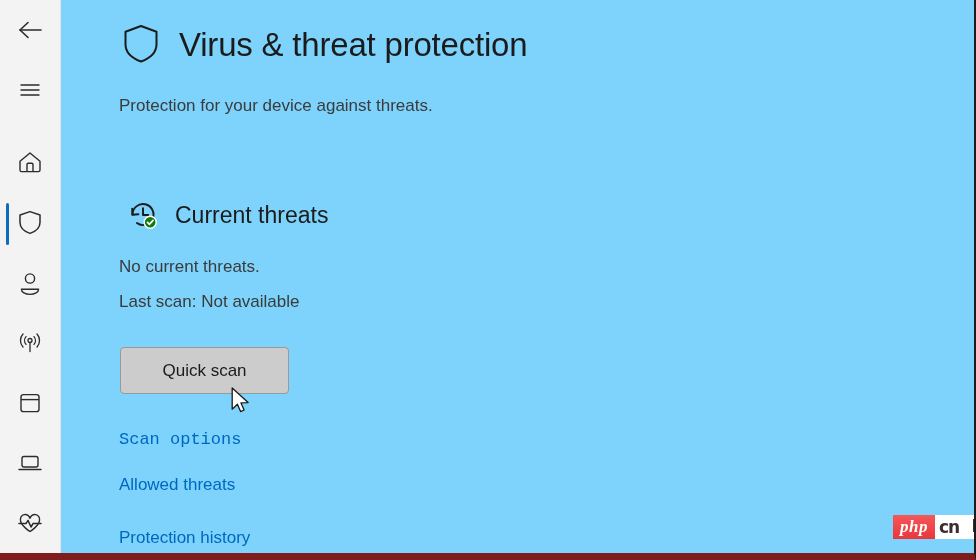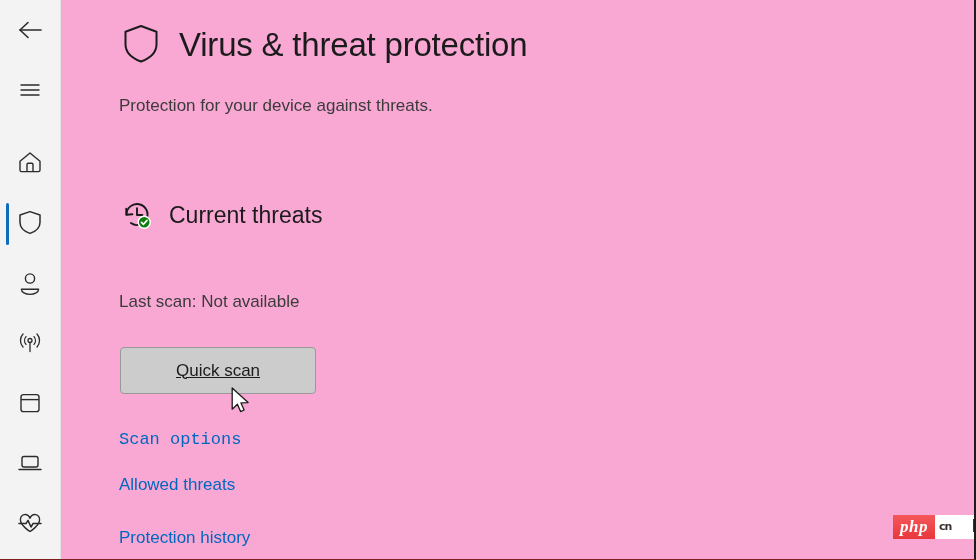--- a/index.html
+++ b/index.html
@@ -12,23 +12,23 @@
     height: 560px;
     overflow: hidden;
     font-family: "Liberation Sans", "DejaVu Sans", sans-serif;
   }
 
   #app {
     position: relative;
     width: 976px;
     height: 560px;
     box-sizing: border-box;
-    background: #f9a8d4;
+    background: #7dd3fc;
     border-right: 2px solid #1c1c1c;
-    border-bottom: 1px solid #7f1d1d;
+    border-bottom: 7px solid #7f1d1d;
     overflow: hidden;
   }
 
   
   #rail {
     position: absolute;
     left: 0;
     top: 0;
     width: 61px;
     height: 560px;
@@ -94,21 +94,21 @@
     position: absolute;
     left: 58px;
     top: 96px;
     font-size: 17px;
     color: #3b3b3b;
     white-space: nowrap;
   }
 
   .section-head {
     position: absolute;
-    left: 58px;
+    left: 64px;
     top: 197px;
     display: flex;
     align-items: center;
   }
   .section-head .sec-icon {
     width: 36px;
     height: 36px;
     display: flex;
     align-items: center;
     justify-content: center;
@@ -129,35 +129,34 @@
     color: #3b3b3b;
     white-space: nowrap;
   }
   .status-line.l1 { top: 257px; }
   .status-line.l2 { top: 292px; }
 
   .scan-button {
     position: absolute;
     left: 59px;
     top: 347px;
-    width: 196px;
+    width: 169px;
     height: 47px;
     background: #cccccc;
     border: 1px solid #999999;
     border-radius: 4px;
     color: #1b1b1b;
     font-size: 17px;
     font-family: "Liberation Sans", "DejaVu Sans", sans-serif;
     cursor: default;
     padding: 0;
     display: flex;
     align-items: center;
     justify-content: center;
     box-sizing: border-box;
-    text-decoration: underline;
   }
 
   .link {
     position: absolute;
     left: 58px;
     font-size: 17px;
     color: #0067c0;
     text-decoration: none;
     white-space: nowrap;
     cursor: default;
@@ -199,21 +198,21 @@
   .php-tail {
     position: relative;
     width: 55px;
     background: #ffffff;
   }
   .php-tail .glyphs {
     position: absolute;
     left: 4px;
     top: 4px;
     color: #3a2f2d;
-    font-size: 11px;
+    font-size: 17px;
     font-weight: 700;
     line-height: 16px;
     letter-spacing: -1px;
     font-family: "DejaVu Sans", sans-serif;
   }
   .php-tail .box {
     position: absolute;
     right: 2px;
     top: 4px;
     width: 15px;
@@ -343,20 +342,21 @@
           <path d="M5.5 15.5 a10.5 10.5 0 1 1 4.4 8.6" stroke="#1b1b1b" stroke-width="1.9" stroke-linecap="round" fill="none"></path>
           <path d="M5.2 9.6 L5.4 15.8 L11.4 15.3" stroke="#1b1b1b" stroke-width="1.9" stroke-linecap="round" stroke-linejoin="round" fill="none"></path>
           <path d="M16 9.2 V16 H21.4" stroke="#1b1b1b" stroke-width="1.9" stroke-linecap="round" stroke-linejoin="round"></path>
           <circle cx="23.2" cy="23.2" r="6" fill="#107c10" stroke="#ffffff" stroke-width="1.4"></circle>
           <path d="M20.5 23.3 L22.5 25.3 L26 21.4" stroke="#ffffff" stroke-width="1.7" stroke-linecap="round" stroke-linejoin="round" fill="none"></path>
         </svg>
       </span>
       <span class="section-title">Current threats</span>
     </div>
 
+    <div class="status-line l1">No current threats.</div>
     <div class="status-line l2">Last scan: Not available</div>
 
     <button class="scan-button">Quick scan</button>
 
     <a class="link k1" href="#">Scan options</a>
     <a class="link k2" href="#">Allowed threats</a>
     <a class="link k3" href="#">Protection history</a>
   </div>
 
   <div id="cursor">

